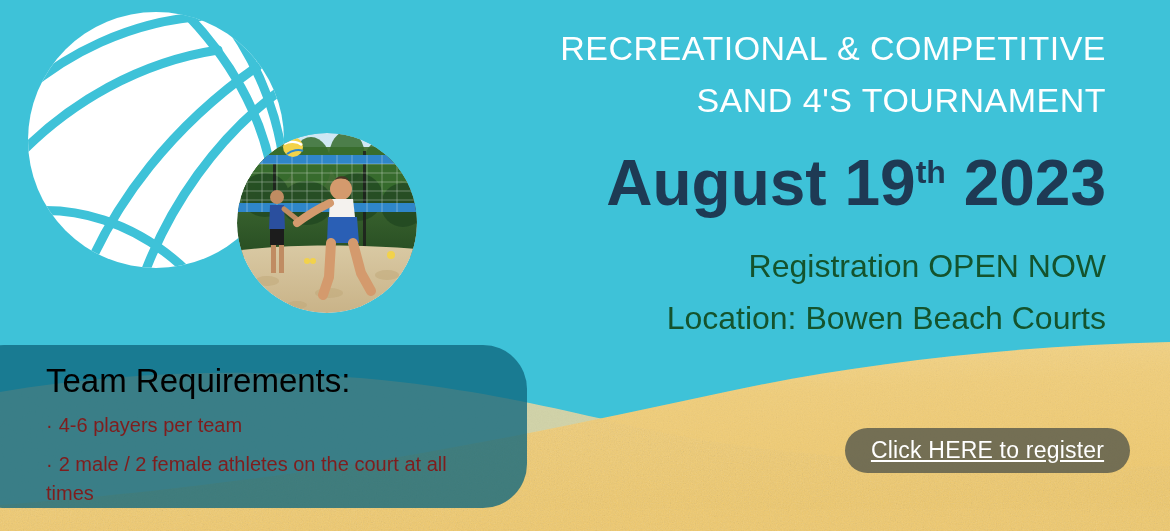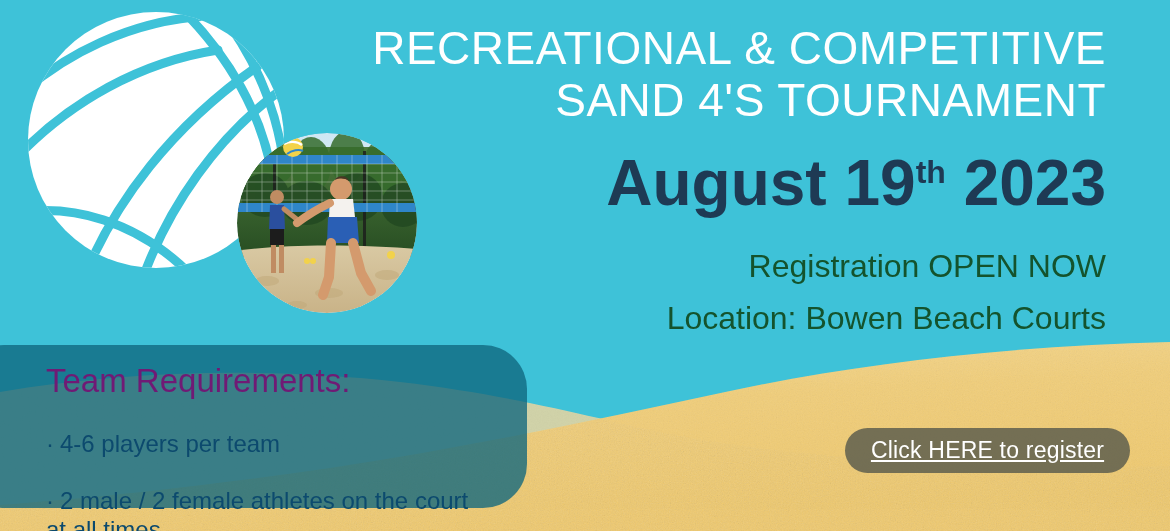--- a/index.html
+++ b/index.html
@@ -46,21 +46,21 @@
   
   .text-block {
     position: absolute;
     right: 64px;
     top: 22px;
     width: 780px;
     text-align: right;
   }
   .headline {
     color: #ffffff;
-    font-size: 46px;
+    font-size: 34px;
     line-height: 52px;
     font-weight: 400;
     letter-spacing: .5px;
     white-space: nowrap;
   }
   .date-line {
     color: #1e3a54;
     font-size: 64px;
     line-height: 76px;
     font-weight: bold;
@@ -90,32 +90,32 @@
     left: -40px;
     top: 345px;
     width: 567px;
     height: 163px;
     background: rgba(15, 102, 126, .78);
     border-radius: 44px;
     box-sizing: border-box;
     padding: 16px 30px 12px 86px;
   }
   .req-title {
-    color: #701a75;
+    color: #000000;
     font-size: 33px;
     line-height: 40px;
     font-weight: 500;
     margin: 0 0 6px 0;
   }
   .req-item {
-    color: #0c4a6e;
-    font-size: 24px;
+    color: #7f1d1d;
+    font-size: 20px;
     line-height: 29px;
     font-weight: 300;
-    margin: 28px 0 0 0;
+    margin: 10px 0 0 0;
     max-width: 440px;
   }
   .req-item .bullet { margin-right: 6px; }
 
   
   .cta-button {
     position: absolute;
     left: 845px;
     top: 428px;
     width: 285px;

